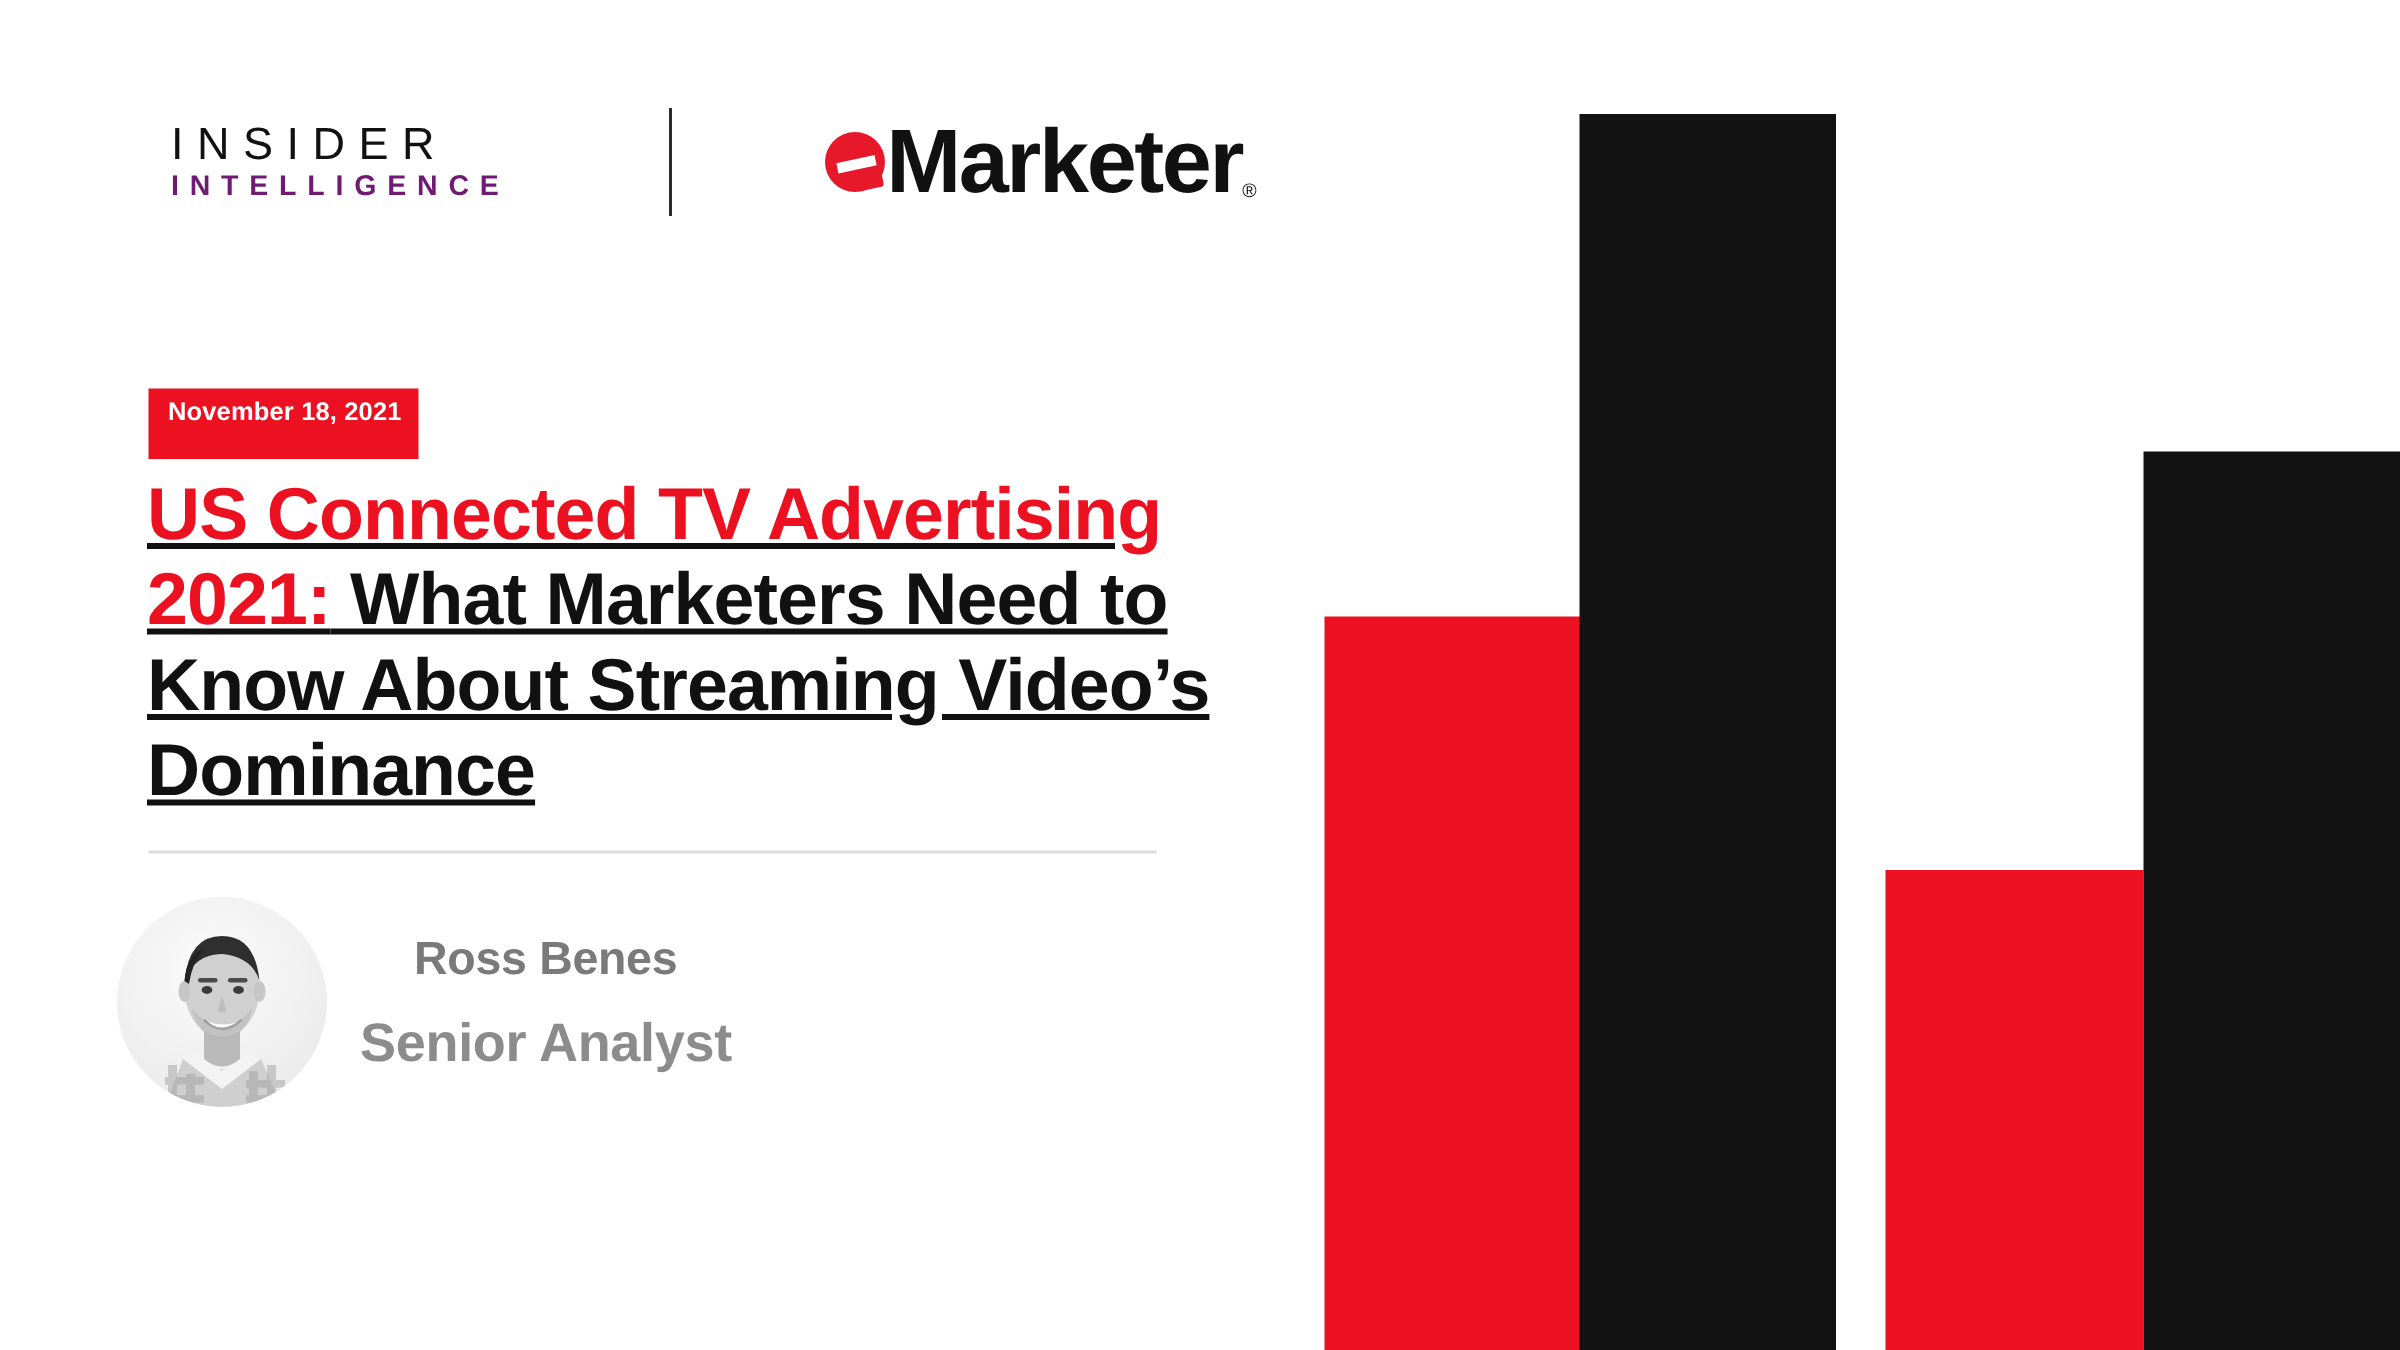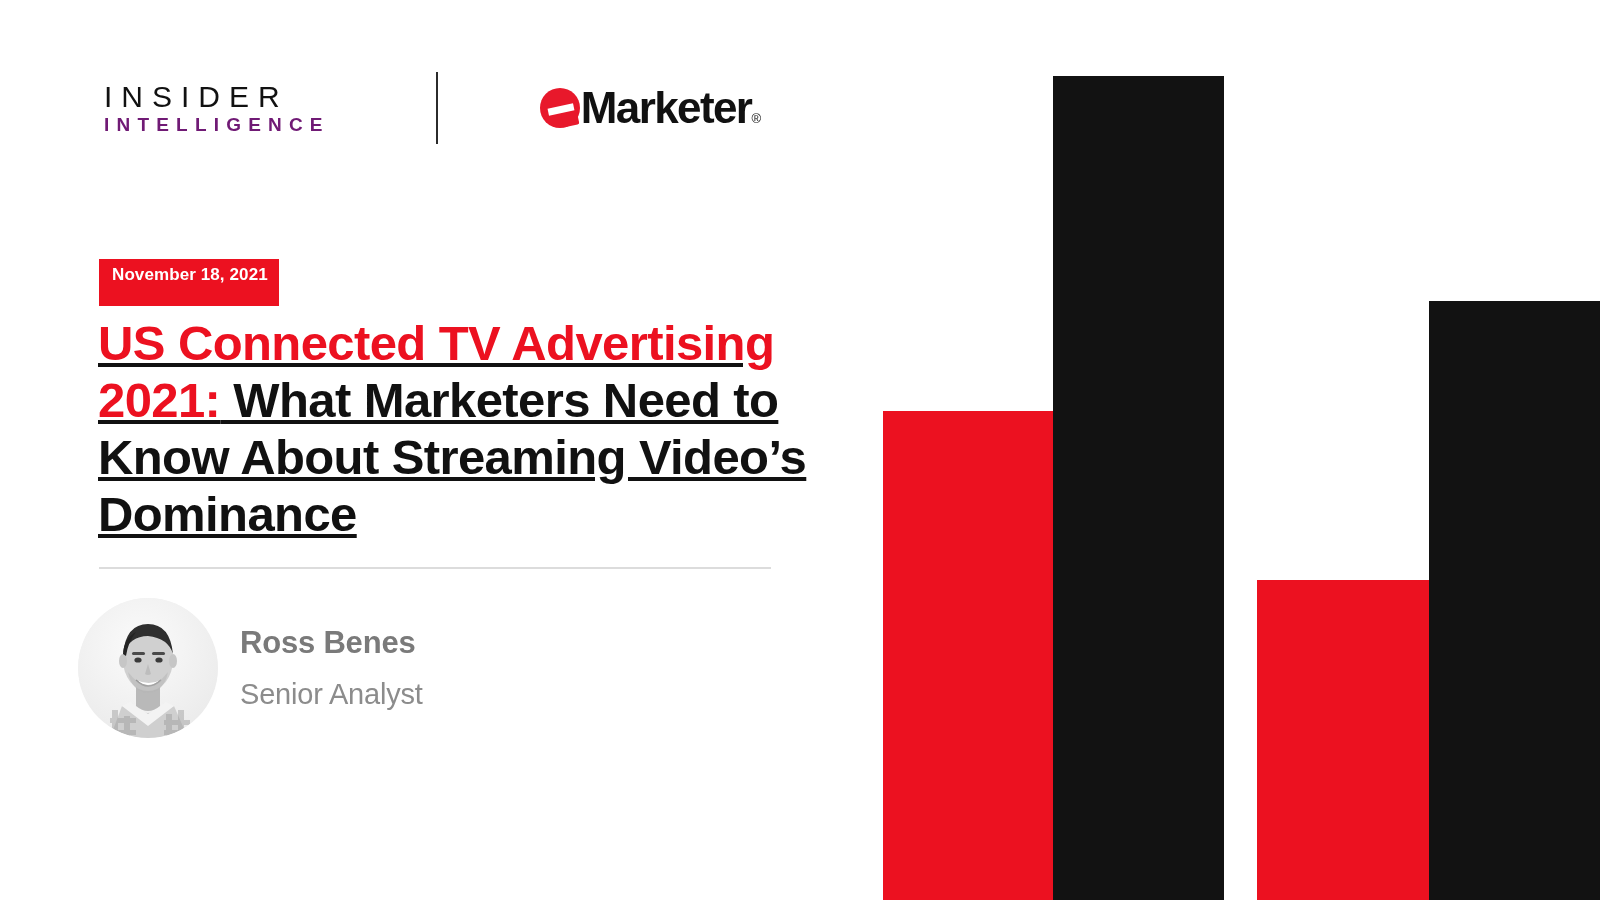--- a/index.html
+++ b/index.html
@@ -19,21 +19,21 @@
   .bars { position:absolute; inset:0; overflow:hidden; pointer-events:none; }
   .bar  { position:absolute; bottom:0; }
 
   .bar-red-1   { left:883px;  width:172px; top:411px; background:#ec1120; }
   .bar-black-1 { left:1053px; width:171px; top:76px;  background:#121212; }
   .bar-red-2   { left:1257px; width:172px; top:580px; background:#ec1120; }
   .bar-black-2 { left:1429px; width:171px; top:301px; background:#121212; }
 
   
   .logo-row {
-    position:absolute; left:104px; top:68px;
+    position:absolute; left:114px; top:68px;
     display:flex; align-items:center; height:80px;gap:44px;
   }
   .ii-logo { display:flex; flex-direction:column; justify-content:center; }
   .ii-line1 {
     font-size:30px; font-weight:400; color:#111111;
     letter-spacing:9px; line-height:1.18;
   }
   .ii-line2 {
     font-size:19px; font-weight:700; color:#701a75;
     letter-spacing:7.2px; line-height:1.18;
@@ -51,21 +51,21 @@
     content:""; position:absolute; left:8px; top:18px;
     width:26px; height:7px; background:#ffffff;
     transform:rotate(-12deg);
   }
   .em-e::before{
     content:""; position:absolute; left:22px; top:22px;
     width:16px; height:16px; background:#e8182b; border-radius:2px;
     transform:rotate(-12deg);
   }
   .em-word {
-    font-size:44px; font-weight:700; color:#111111;
+    font-size:60px; font-weight:700; color:#111111;
     letter-spacing:-1.6px; line-height:1;
   }
   .em-reg { font-size:13px; color:#111111; align-self:flex-end; margin-bottom:4px; }
 
   
   .date-badge {
     position:absolute; left:99px; top:259px;
     background:#ec1120; color:#ffffff;
     font-size:17px; font-weight:700; letter-spacing:0.1px;
     padding:6px 11px 21px 13px;
@@ -90,24 +90,24 @@
   .author { position:absolute; left:78px; top:598px; display:flex; align-items:center; }
   .avatar {
     width:140px; height:140px; border-radius:50%;
     overflow:hidden; background:#f2f2f2; flex:0 0 auto;
     position:relative;
   }
   .avatar svg { display:block; width:140px; height:140px; }
   .author-text { margin-left:22px; }
   .author-name {
     font-size:31px; font-weight:700; color:#7a7a7a;
-    line-height:1.2; letter-spacing:-0.2px;
+    line-height:1.2; letter-spacing:-0.2px;margin-left:36px;
   }
   .author-role {
-    font-size:29px; font-weight:400; color:#8c8c8c;
+    font-size:36px; font-weight:700; color:#8c8c8c;
     line-height:1.2; margin-top:16px; letter-spacing:-0.2px;
   }
 </style>
 </head>
 <body>
 
 <div class="slide">
 
   <div class="bars">
     <div class="bar bar-red-1"></div>

